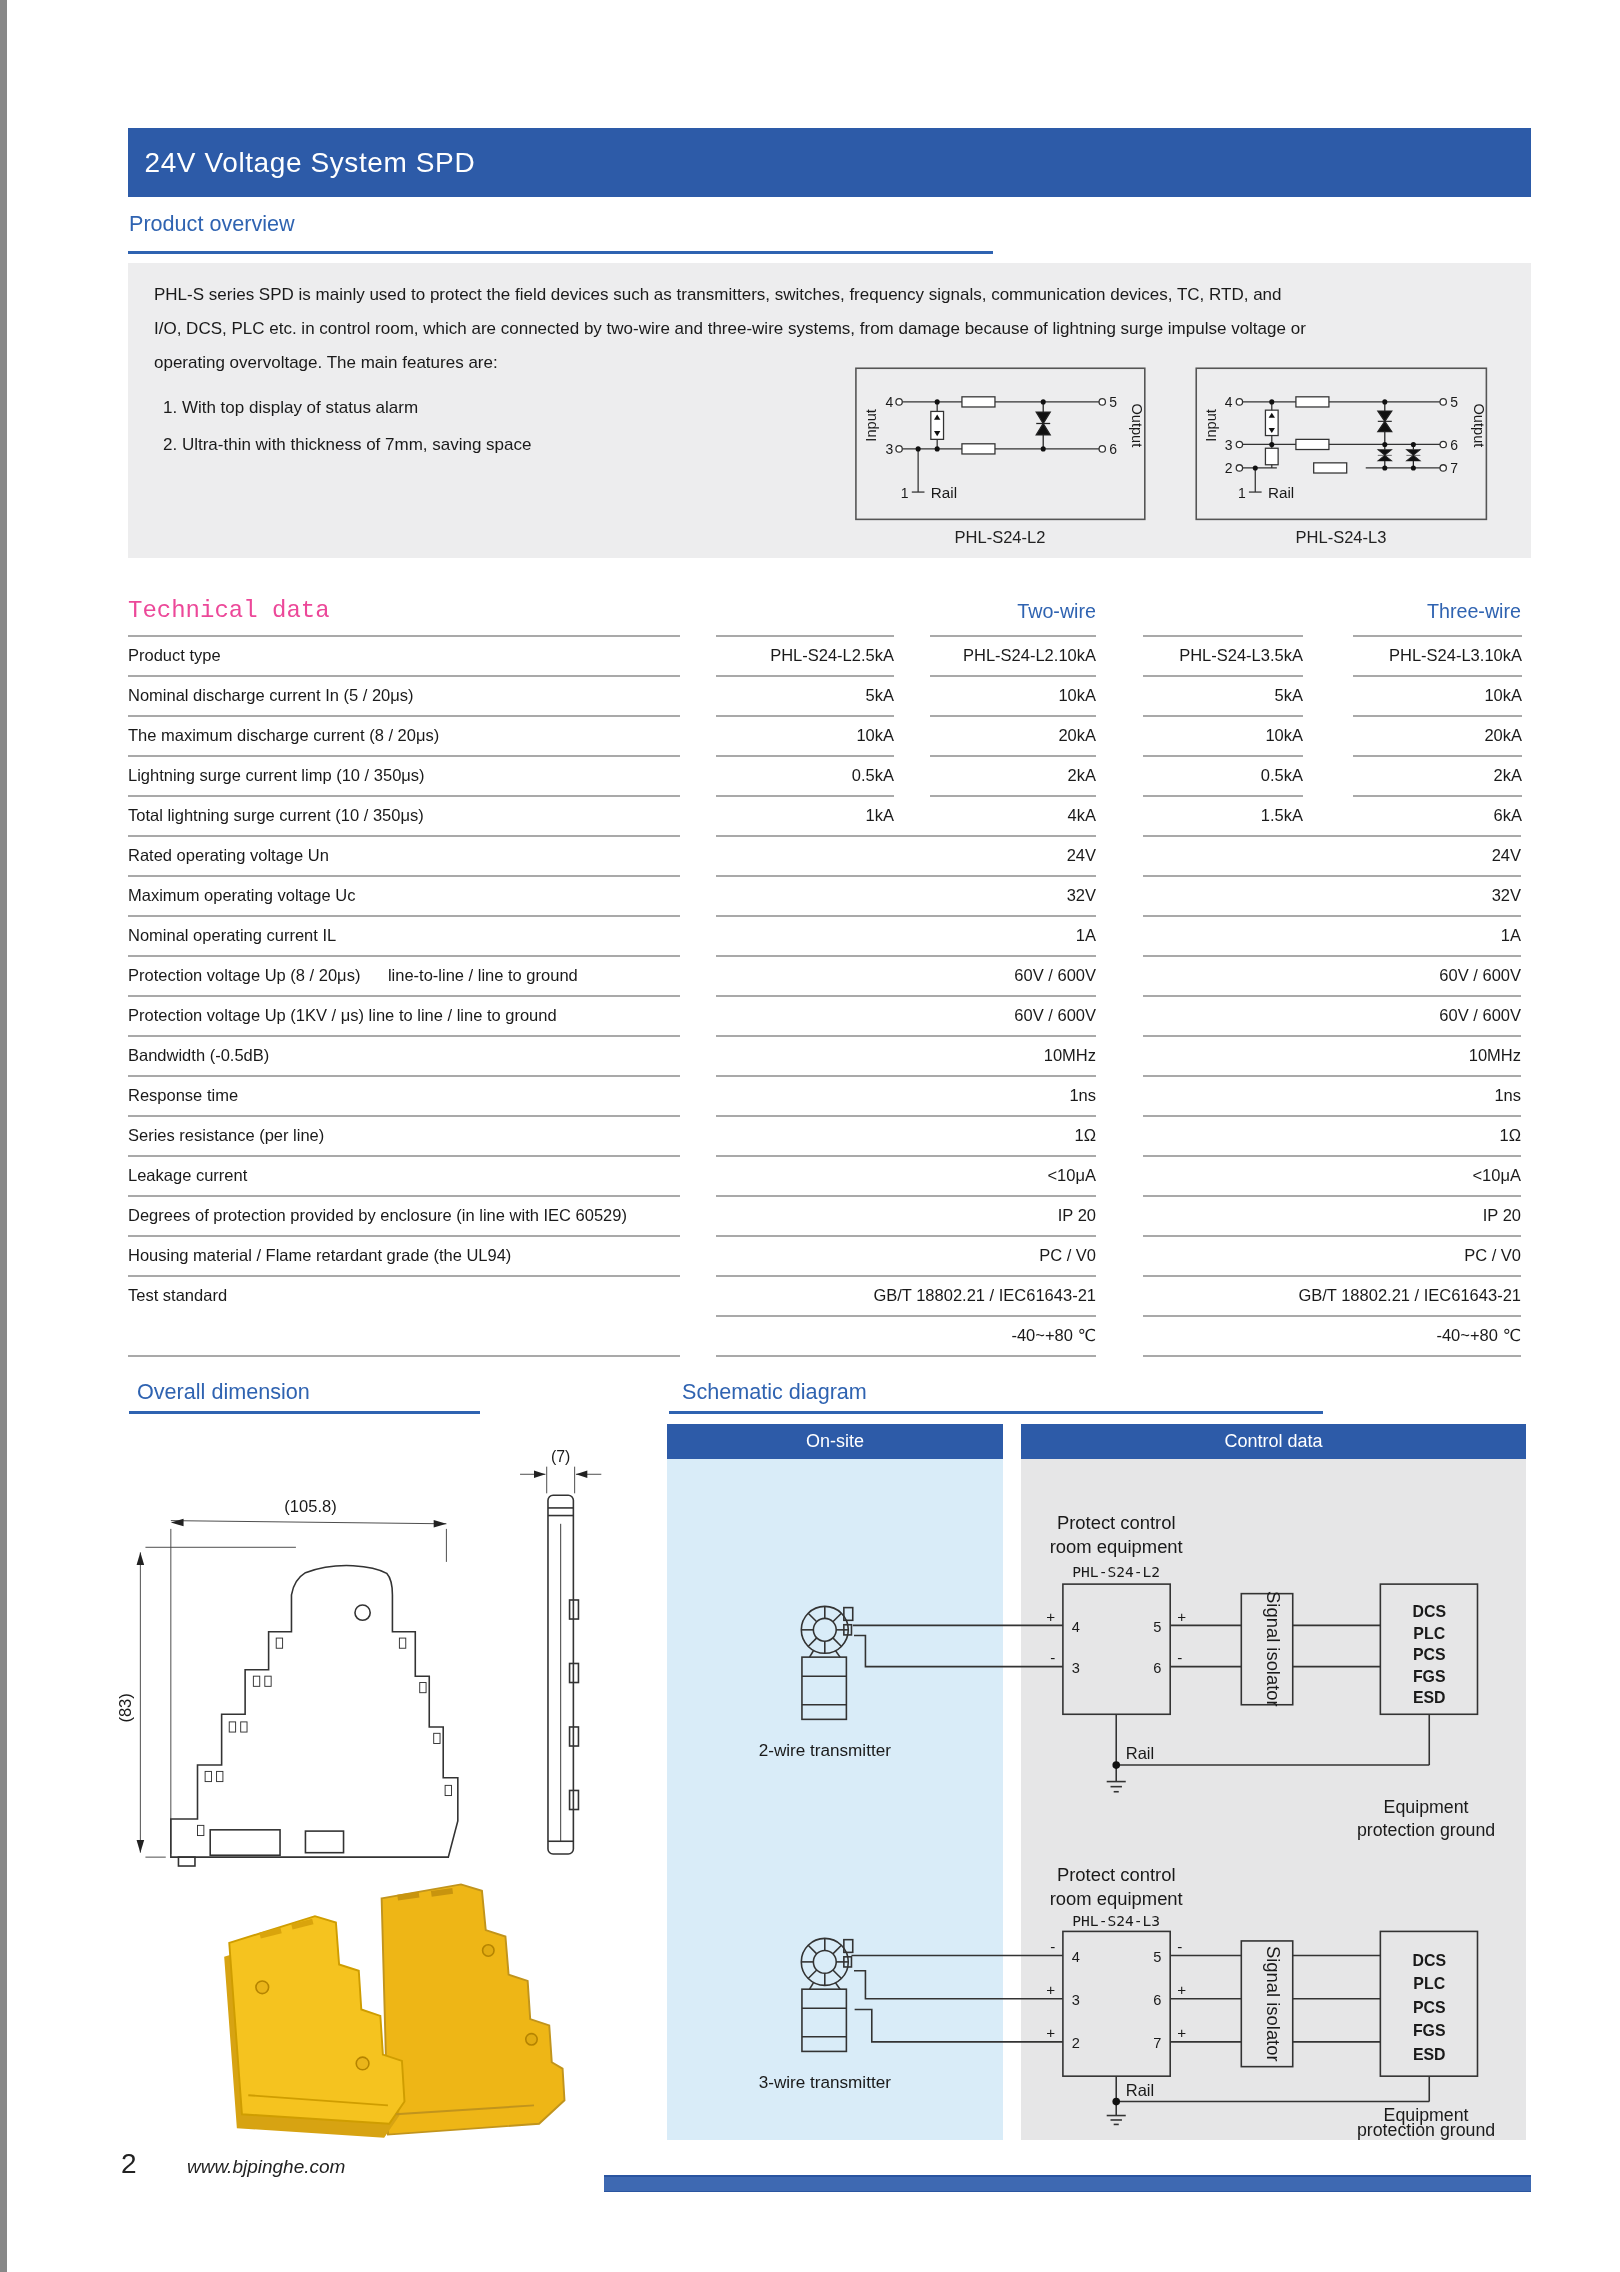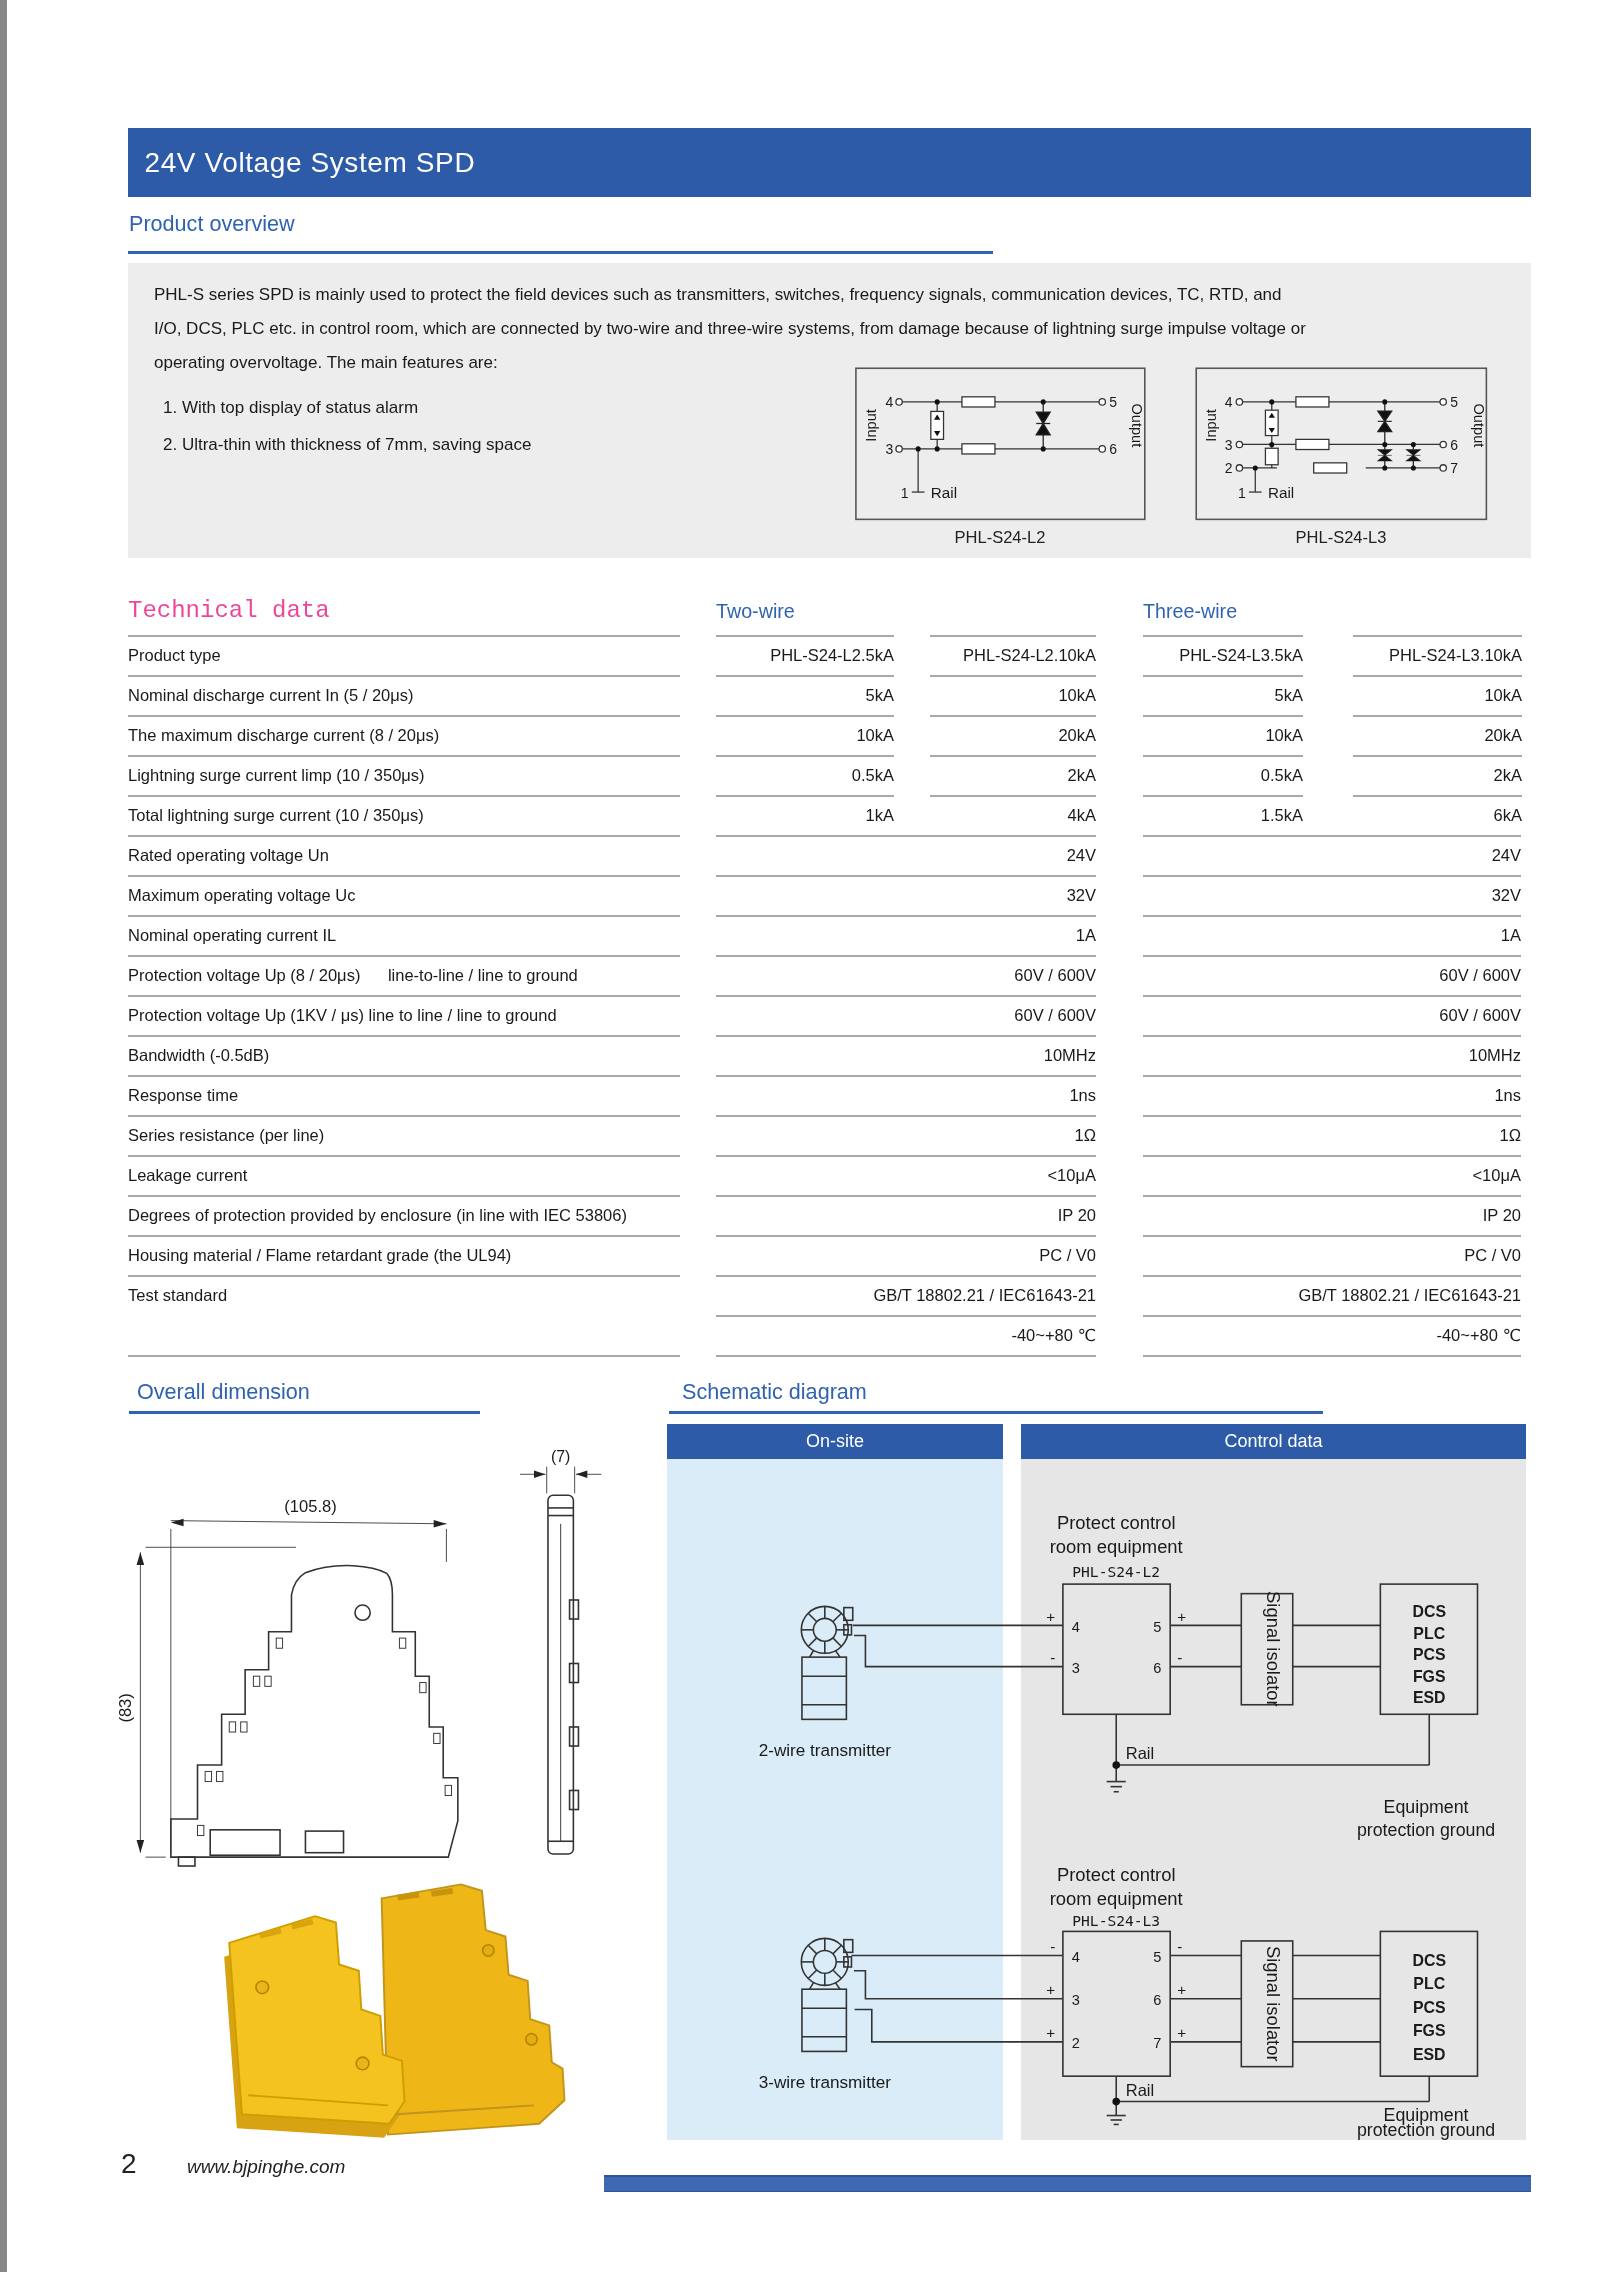--- a/index.html
+++ b/index.html
@@ -13,21 +13,21 @@
   .sec-head{font-size:21.6px;color:#2f63b1;}
   .sec-rule{height:3.2px;background:#2f63b1;}
   
   #ov-box{left:121px;top:263px;width:1403px;height:295px;background:#ededee;}
   .para-line{font-size:17px;line-height:34px;white-space:nowrap;}
   .feat-line{font-size:17px;line-height:37px;white-space:nowrap;}
   .diag-cap{position:absolute;width:292px;text-align:center;font-size:16.5px;color:#222;}
   
   #tech{left:121px;top:597px;width:1403px;}
   #tech-head{position:absolute;left:0;top:0;font-size:24px;color:#ec4899;font-family:Liberation Mono, monospace;}
-  .grp{position:absolute;top:2.5px;font-size:19.7px;color:#2f63b1;}
+  .grp{position:absolute;top:2.5px;font-size:19.7px;color:#2f63b1;text-align:right;}
   #tech-rows{position:absolute;left:0;top:38px;width:1403px;}
   .t-row{position:relative;width:1403px;height:40px;}
   .t-end{height:3.8px;}
   .t-label{position:absolute;left:0;top:0;width:552px;height:100%;border-top:2.5px solid #a9a9a9;
            font-size:16.5px;line-height:37px;white-space:pre;overflow:visible;}
   .t-cell{position:absolute;top:0;height:100%;border-top:2.5px solid #a9a9a9;
           font-size:16.5px;line-height:37px;text-align:right;}
   
   .panel-head{background:#2d5ba8;color:#fff;display:flex;align-items:center;justify-content:center;font-size:18px;}
   #onsite-body{background:#d9ecf8;}
@@ -145,21 +145,21 @@
           <div class="t-label">Series resistance (per line)</div>
           <div class="t-cell" style="left: 588px; width: 380px;">1Ω</div>
           <div class="t-cell" style="left: 1015px; width: 378px;">1Ω</div>
         </div>
         <div class="t-row">
           <div class="t-label">Leakage current</div>
           <div class="t-cell" style="left: 588px; width: 380px;">&lt;10μA</div>
           <div class="t-cell" style="left: 1015px; width: 378px;">&lt;10μA</div>
         </div>
         <div class="t-row">
-          <div class="t-label">Degrees of protection provided by enclosure (in line with IEC 53806)</div>
+          <div class="t-label">Degrees of protection provided by enclosure (in line with IEC 60529)</div>
           <div class="t-cell" style="left: 588px; width: 380px;">IP 20</div>
           <div class="t-cell" style="left: 1015px; width: 378px;">IP 20</div>
         </div>
         <div class="t-row">
           <div class="t-label">Housing material / Flame retardant grade (the UL94)</div>
           <div class="t-cell" style="left: 588px; width: 380px;">PC / V0</div>
           <div class="t-cell" style="left: 1015px; width: 378px;">PC / V0</div>
         </div>
         <div class="t-row">
           <div class="t-label">Test standard</div>

